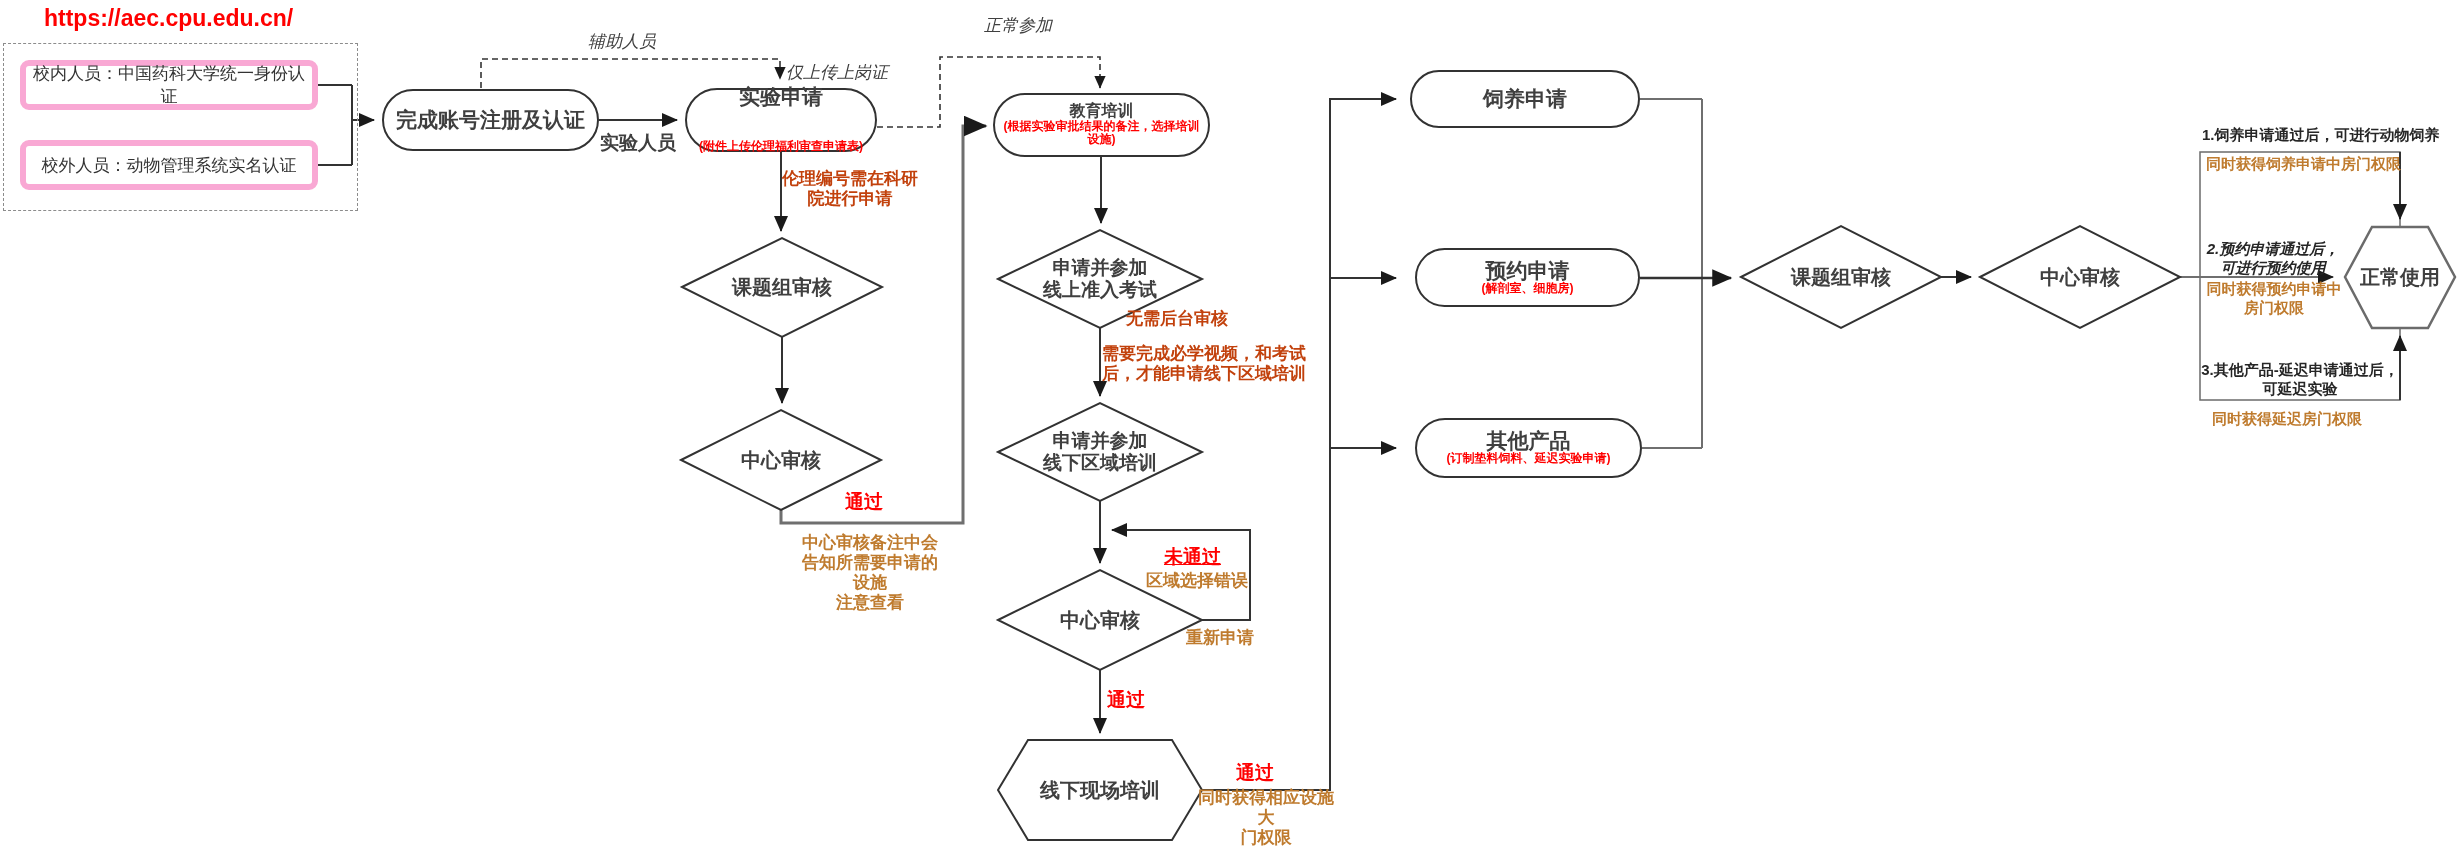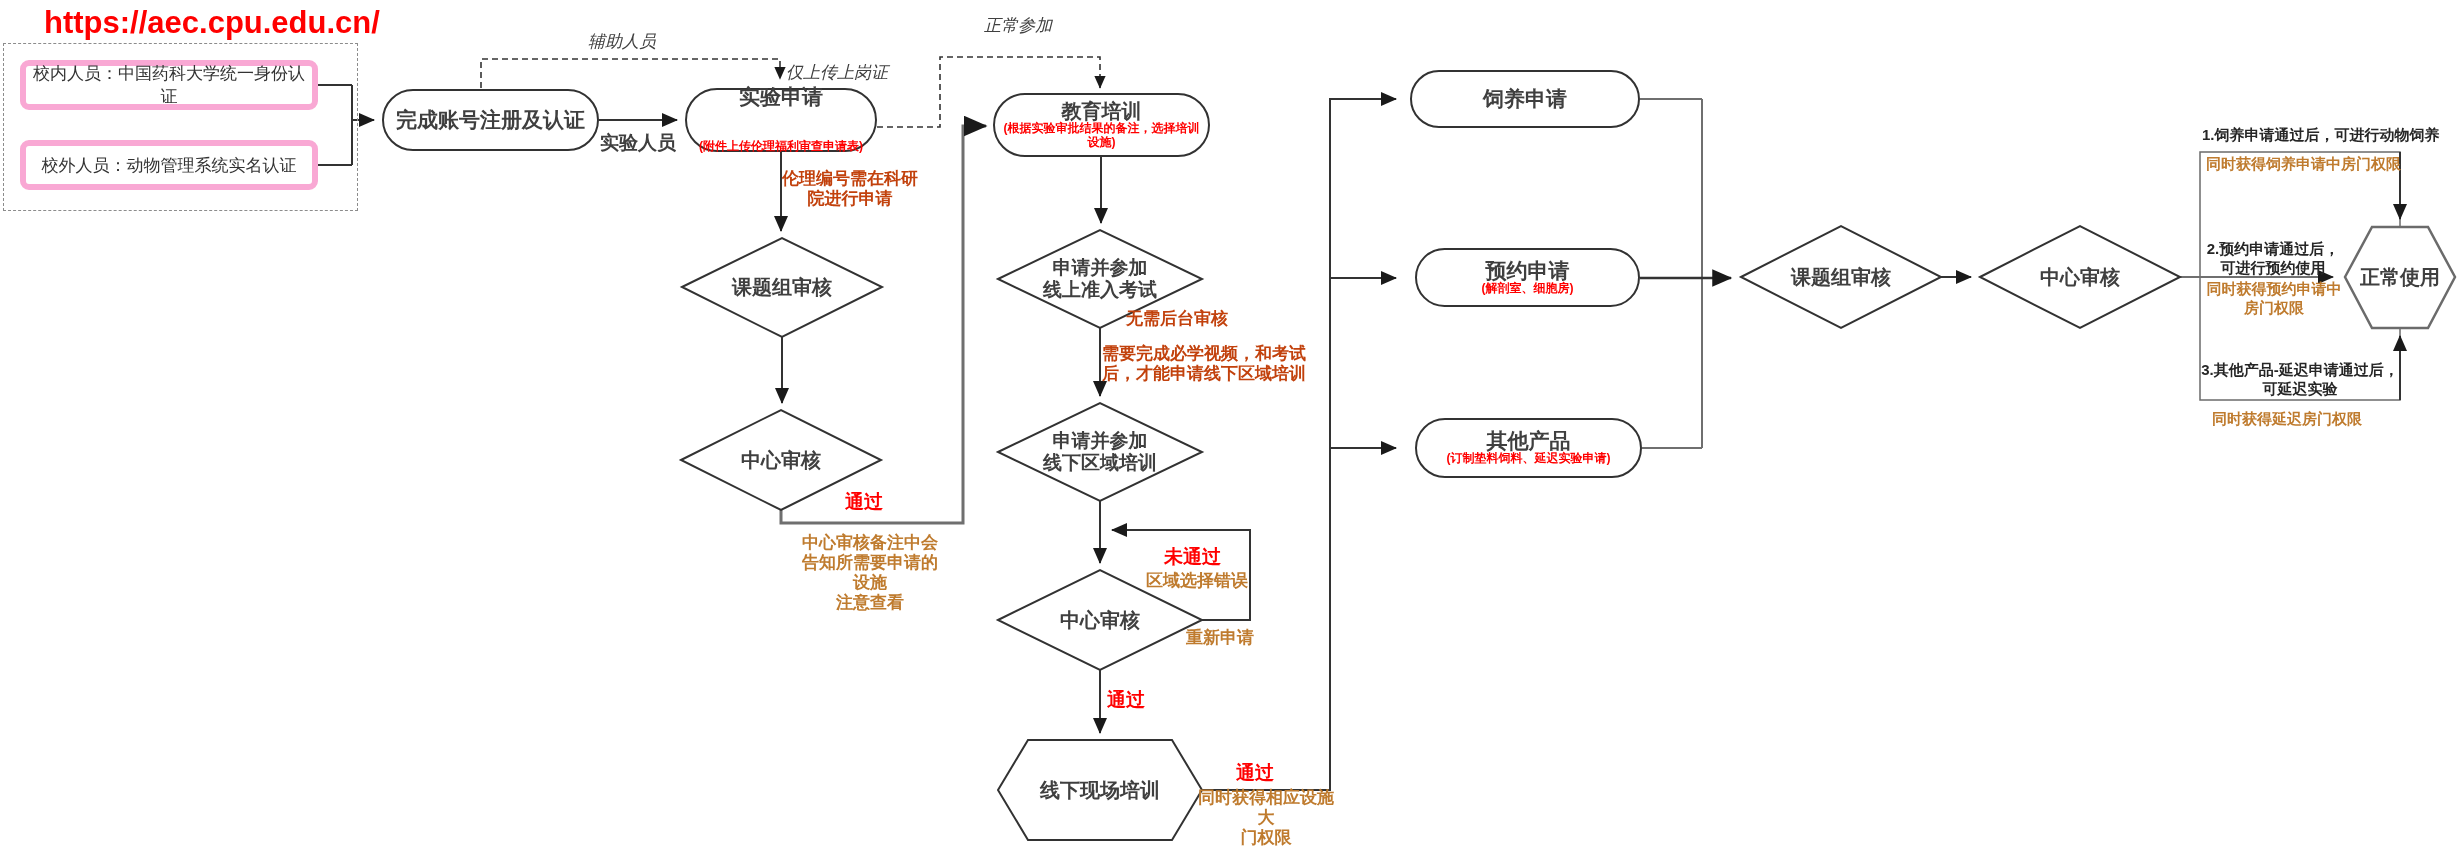--- a/index.html
+++ b/index.html
@@ -22,21 +22,21 @@
     display:flex;align-items:center;justify-content:center;text-align:center;
     font-size:17px;color:#333;box-sizing:border-box;
   }
   .dgroup{position:absolute;border:1px dashed #8c8c8c;box-sizing:border-box;}
   .shape-label{
     position:absolute;display:flex;align-items:center;justify-content:center;
     text-align:center;font-weight:bold;font-size:20px;color:#3f3f3f;line-height:1.15;
     white-space:pre-line;pointer-events:none;
   }
   
-  .url{position:absolute;font-size:31px;font-weight:bold;color:#ff0000;}
+  .url{position:absolute;font-size:23px;font-weight:bold;color:#ff0000;}
   .edge-label{position:absolute;font-weight:bold;font-size:19px;color:#3f3f3f;}
   .flow-label{position:absolute;font-style:italic;font-size:17px;color:#404040;}
   .red-note{position:absolute;font-weight:bold;font-size:17px;color:#c2410c;line-height:1.18;}
   .red-big{position:absolute;font-weight:bold;font-size:19px;color:#ff0000;}
   .orange-note{position:absolute;font-weight:bold;font-size:17px;color:#bf7b2e;line-height:1.18;}
   .black-note{position:absolute;font-weight:bold;font-size:15px;color:#262626;line-height:1.25;}
   .orange-small{position:absolute;font-weight:bold;font-size:15px;color:#bf7b2e;line-height:1.25;}
   .center{text-align:center;}
 </style>
 </head>
@@ -103,21 +103,21 @@
   <div class="stadium" style="left:382px;top:89px;width:217px;height:62px;">
     <span class="title">完成账号注册及认证</span>
   </div>
 
   <div class="stadium" style="left:685px;top:88px;width:192px;height:64px;gap:32px;">
     <span class="title">实验申请</span>
     <span class="sub">(附件上传伦理福利审查申请表)</span>
   </div>
 
   <div class="stadium" style="left:993px;top:93px;width:217px;height:64px;">
-    <span class="title" style="font-size:20px;">教育培训</span>
+    <span class="title" style="font-size:16px;">教育培训</span>
     <span class="sub">(根据实验审批结果的备注，选择培训
 设施)</span>
   </div>
 
   <div class="stadium" style="left:1410px;top:70px;width:230px;height:58px;">
     <span class="title">饲养申请</span>
   </div>
 
   <div class="stadium" style="left:1415px;top:248px;width:225px;height:59px;">
     <span class="title">预约申请</span>
@@ -141,40 +141,40 @@
   <div class="shape-label" style="left:1980px;top:226px;width:200px;height:102px;">中心审核</div>
   <div class="shape-label" style="left:2345px;top:227px;width:110px;height:101px;text-align:center;">正常使用</div>
 
   <div class="flow-label" style="left:588px;top:30px;">辅助人员</div>
   <div class="flow-label" style="left:786px;top:61px;">仅上传上岗证</div>
   <div class="flow-label" style="left:984px;top:14px;">正常参加</div>
   <div class="edge-label" style="left:600px;top:130px;">实验人员</div>
   <div class="red-big" style="left:845px;top:489px;">通过</div>
   <div class="red-big" style="left:1107px;top:687px;">通过</div>
   <div class="red-big" style="left:1236px;top:760px;">通过</div>
-  <div class="red-big" style="left:1164px;top:544px;">未通过</div>
+  <div class="red-big" style="left:1164px;top:544px;text-decoration:underline;">未通过</div>
 
   <div class="red-note pre center" style="left:770px;top:169px;width:160px;">伦理编号需在科研
 院进行申请</div>
   <div class="red-note" style="left:1126px;top:309px;">无需后台审核</div>
   <div class="red-note pre" style="left:1102px;top:344px;">需要完成必学视频，和考试
 后，才能申请线下区域培训</div>
 
   <div class="orange-note pre center" style="left:790px;top:533px;width:160px;">中心审核备注中会
 告知所需要申请的
 设施
 注意查看</div>
   <div class="orange-note" style="left:1146px;top:571px;">区域选择错误</div>
   <div class="orange-note" style="left:1186px;top:628px;">重新申请</div>
   <div class="orange-note pre center" style="left:1196px;top:788px;width:140px;">同时获得相应设施大
 门权限</div>
 
   <div class="black-note" style="left:2202px;top:126px;white-space:nowrap;">1.饲养申请通过后，可进行动物饲养</div>
   <div class="orange-small" style="left:2206px;top:155px;white-space:nowrap;">同时获得饲养申请中房门权限</div>
-  <div class="black-note pre center" style="left:2200px;top:240px;width:146px;">2.预约申请通过后，
+  <div class="black-note pre center" style="left:2200px;top:240px;width:146px;font-style:italic;">2.预约申请通过后，
 可进行预约使用</div>
   <div class="orange-small pre center" style="left:2200px;top:280px;width:148px;">同时获得预约申请中
 房门权限</div>
   <div class="black-note pre center" style="left:2198px;top:361px;width:204px;">3.其他产品-延迟申请通过后，
 可延迟实验</div>
   <div class="orange-small" style="left:2212px;top:410px;white-space:nowrap;">同时获得延迟房门权限</div>
 
 </div>
 
 </body></html>

